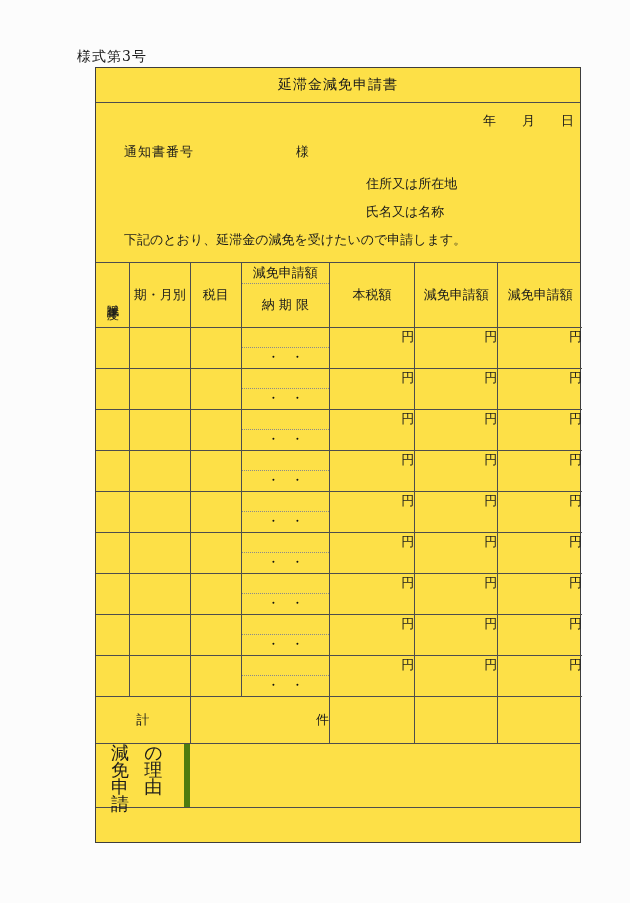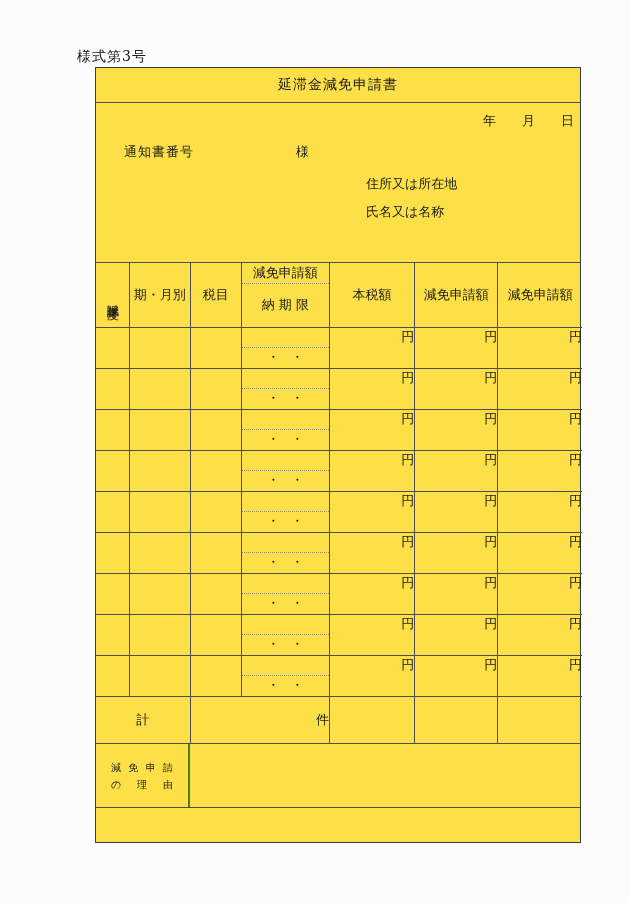--- a/index.html
+++ b/index.html
@@ -79,23 +79,23 @@
   tr.total-row { height: 47px; }
   td.total-label { text-align: center; vertical-align: middle; }
   td.total-count { text-align: right; vertical-align: middle; padding-right: 6px; }
 
   
   .reason-row {
     height: 65px; border-top: 1px solid #4d4d4d; border-bottom: 1px solid #4d4d4d;
     display: flex;
   }
   .reason-label {
-    width: 94px; border-right: 2px solid #4d7c0f;
-    display: flex; flex-direction: column; justify-content: center;
-    padding: 0 15px; font-size: 10px; line-height: 17px;
+    width: 94px; border-right: 6px solid #4d7c0f;
+    display: flex; flex-direction: row; justify-content: center;
+    padding: 0 15px; font-size: 18px; line-height: 17px;
   }
   .reason-label div { text-align: justify; text-align-last: justify; }
   .reason-content { flex: 1; }
 
   
   .footnote {
     height: 33px; display: flex; align-items: center;
     padding-left: 8px; font-size: 13px;
   }
 </style>
@@ -113,20 +113,21 @@
     <div class="upper">
       <div class="date-line">
         <span>年</span>
         <span>月</span>
         <span>日</span>
       </div>
       <div class="addressee">通知書番号</div>
       <div class="honorific">様</div>
       <div class="addr-label">住所又は所在地</div>
       <div class="name-label">氏名又は名称</div>
+      <div class="intro">下記のとおり、延滞金の減免を受けたいので申請します。</div>
     </div>
 
     <table class="grid">
       <colgroup>
         <col style="width:33px">
           <col style="width:61px">
           <col style="width:51px">
         <col style="width:88px">
           <col style="width:85px">
           <col style="width:83px">

